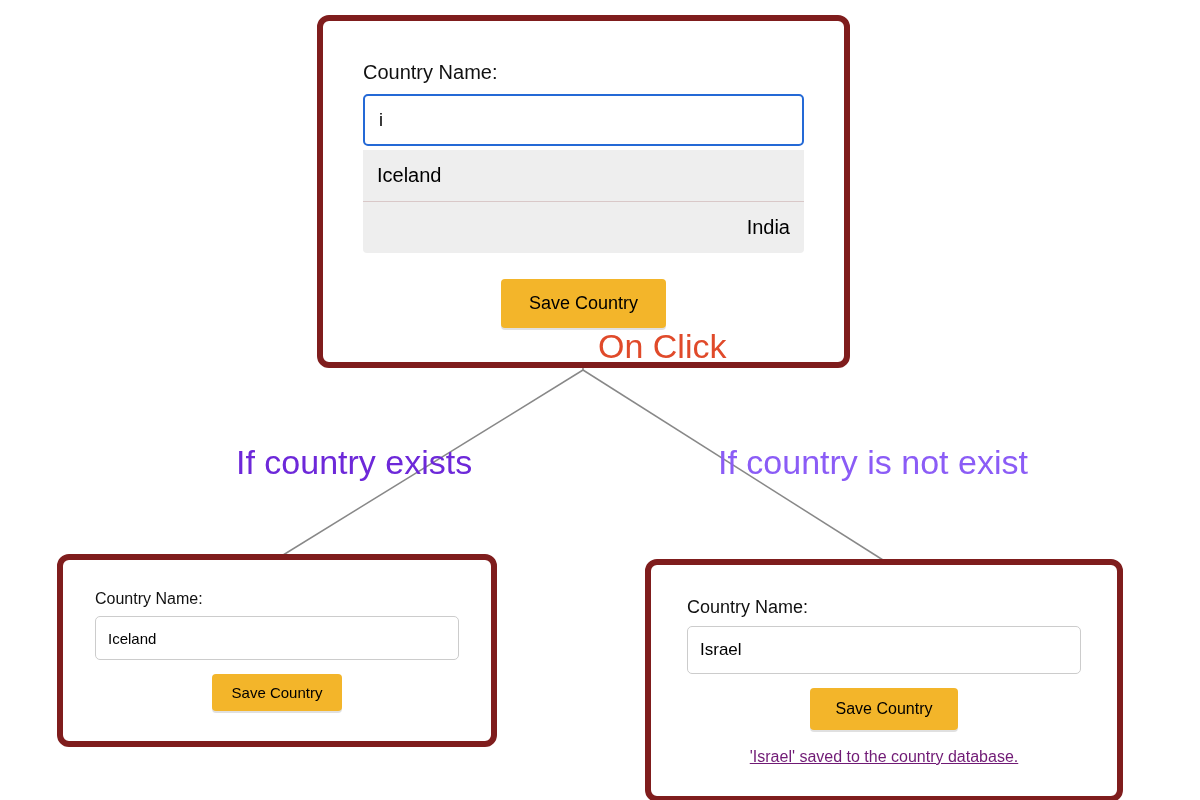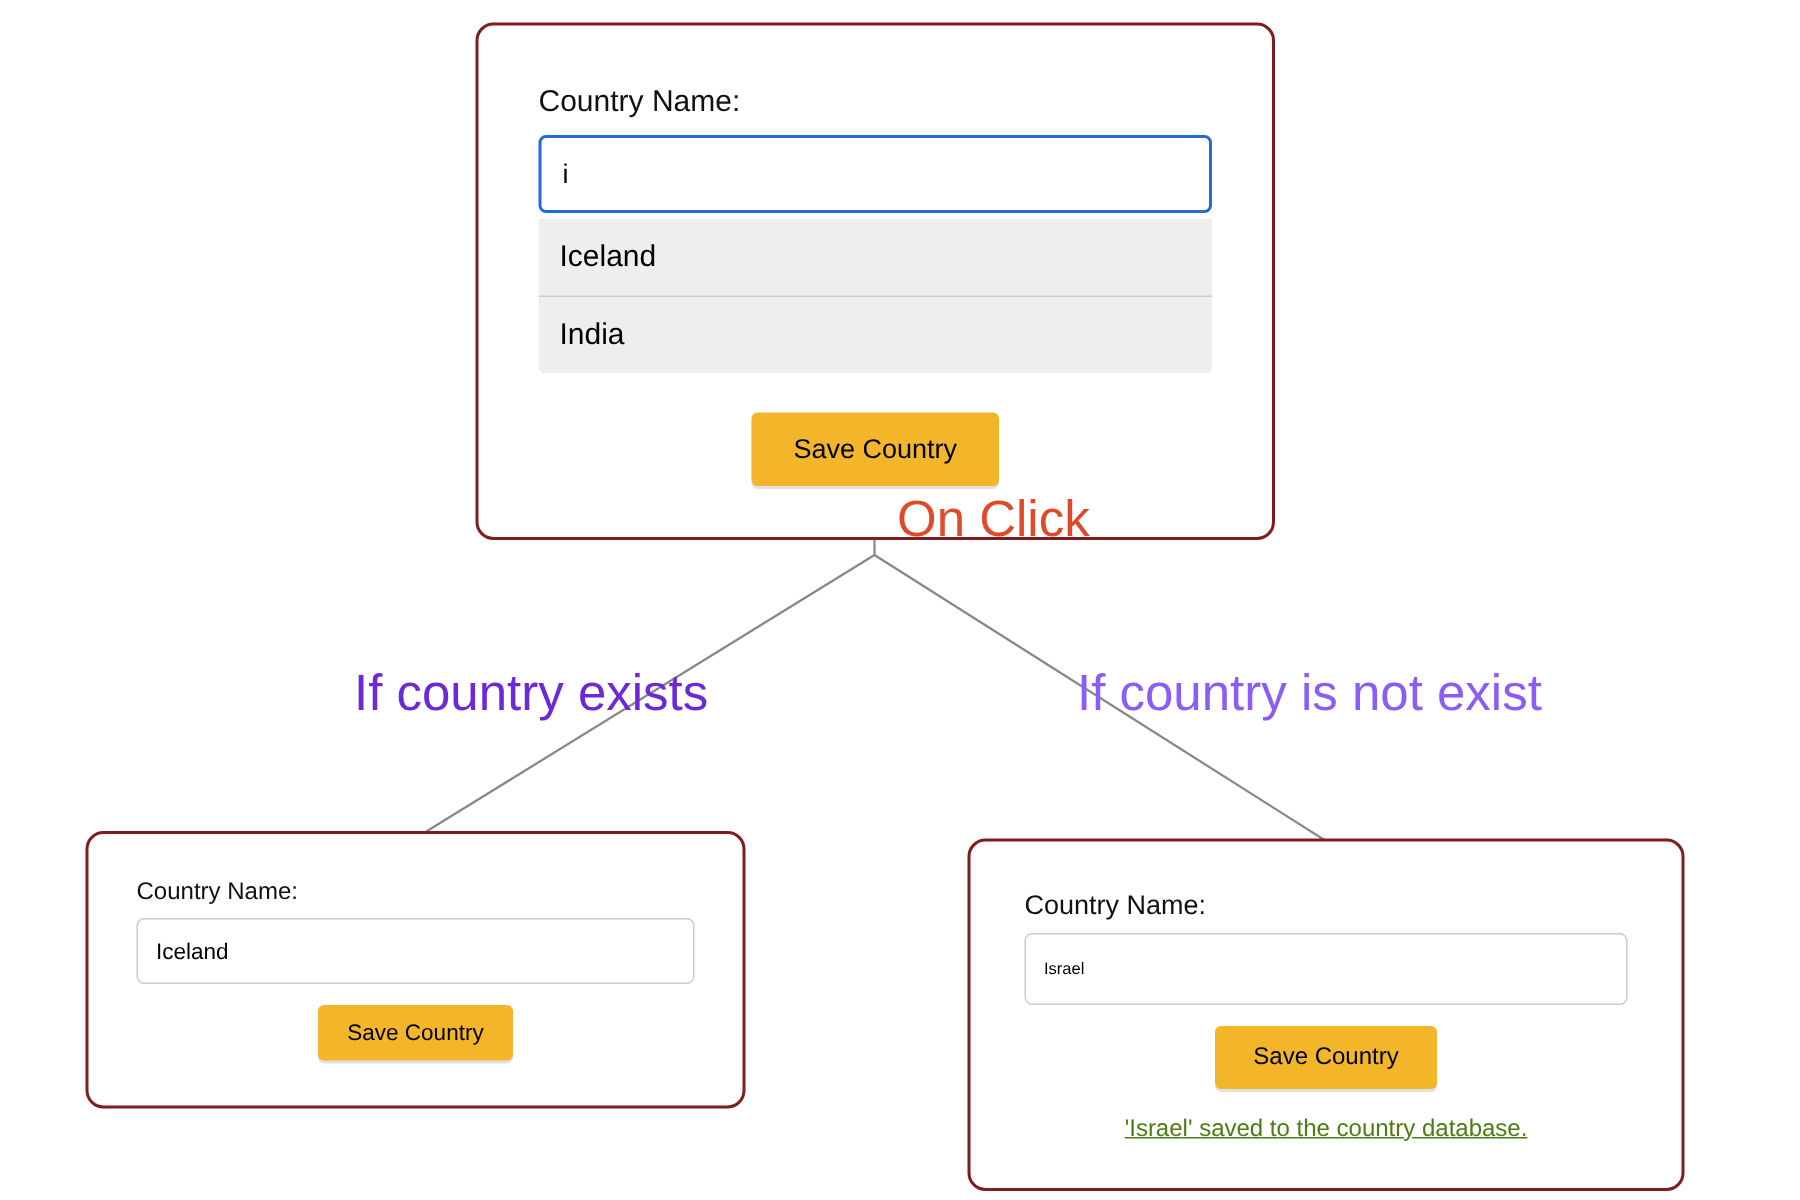--- a/index.html
+++ b/index.html
@@ -6,21 +6,21 @@
     margin: 0;
     padding: 0;
     width: 1200px;
     height: 800px;
     font-family: Arial, Helvetica, sans-serif;
     background: #fff;
     position: relative;
   }
   .card {
     position: absolute;
-    border: 2px solid #7f1d1d;
+    border: 6px solid #7f1d1d;
     border-radius: 12px;
     background: #fff;
     box-sizing: border-box;
   }
   .label {
     font-size: 20px;
     color: #111;
     margin-bottom: 10px;
   }
   .label-sm {
@@ -53,21 +53,21 @@
     border-radius: 0 0 4px 4px;
     overflow: hidden;
   }
   .dropdown-item {
     background: #eee;
     font-size: 20px;
     padding: 14px 14px;
     border-bottom: 1px solid #d9c8c8;
     cursor: pointer;
   }
-  .dropdown-item:last-child { border-bottom: none; }
+  .dropdown-item:last-child { border-bottom: none; text-align: right; }
   .btn {
     background: #f3b52a;
     border: none;
     border-radius: 4px;
     font-size: 18px;
     padding: 14px 28px;
     cursor: pointer;
     box-shadow: 0 2px 0 rgba(0,0,0,0.12);
   }
   .btn-sm {
@@ -81,21 +81,21 @@
   }
   .center { text-align: center; text-decoration: underline; }
   .annot {
     position: absolute;
     font-size: 34px;
   }
   .annot-red { color: #e04a2a; }
   .annot-blue { color: #6d28d9; }
   .annot-black { color: #8b5cf6; }
   .status-text { font-size: 16px; margin-top: 18px; }
-  .status-green { color: #4d7c0f; }
+  .status-green { color: #701a75; }
   svg.connectors {
     position: absolute;
     left: 0; top: 0;
     width: 1200px; height: 800px;
     pointer-events: none;
   }
 </style>
 </head>
 <body>
 
@@ -124,18 +124,18 @@
 <div class="card" style="left:57px; top:554px; width:440px; padding:30px 32px 30px 32px;">
   <div class="label-sm">Country Name:</div>
   <input class="input-sm" type="text" value="Iceland" style="">
   <div class="center" style="margin-top:14px;">
     <button class="btn-sm">Save Country</button>
   </div>
 </div>
 
 <div class="card" style="left:645px; top:559px; width:478px; padding:32px 36px 30px 36px;">
   <div class="label-sm" style="font-size:18px;">Country Name:</div>
-  <input class="input-sm" style="height: 48px; font-size: 11px;" type="text" value="Israel">
+  <input class="input-sm" style="height: 48px; font-size: 17px;" type="text" value="Israel">
   <div class="center" style="margin-top:14px;">
     <button class="btn-sm" style="font-size:16px; padding:12px 26px;">Save Country</button>
   </div>
   <div class="center status-text status-green">'Israel' saved to the country database.</div>
 </div>
 
 </body></html>

